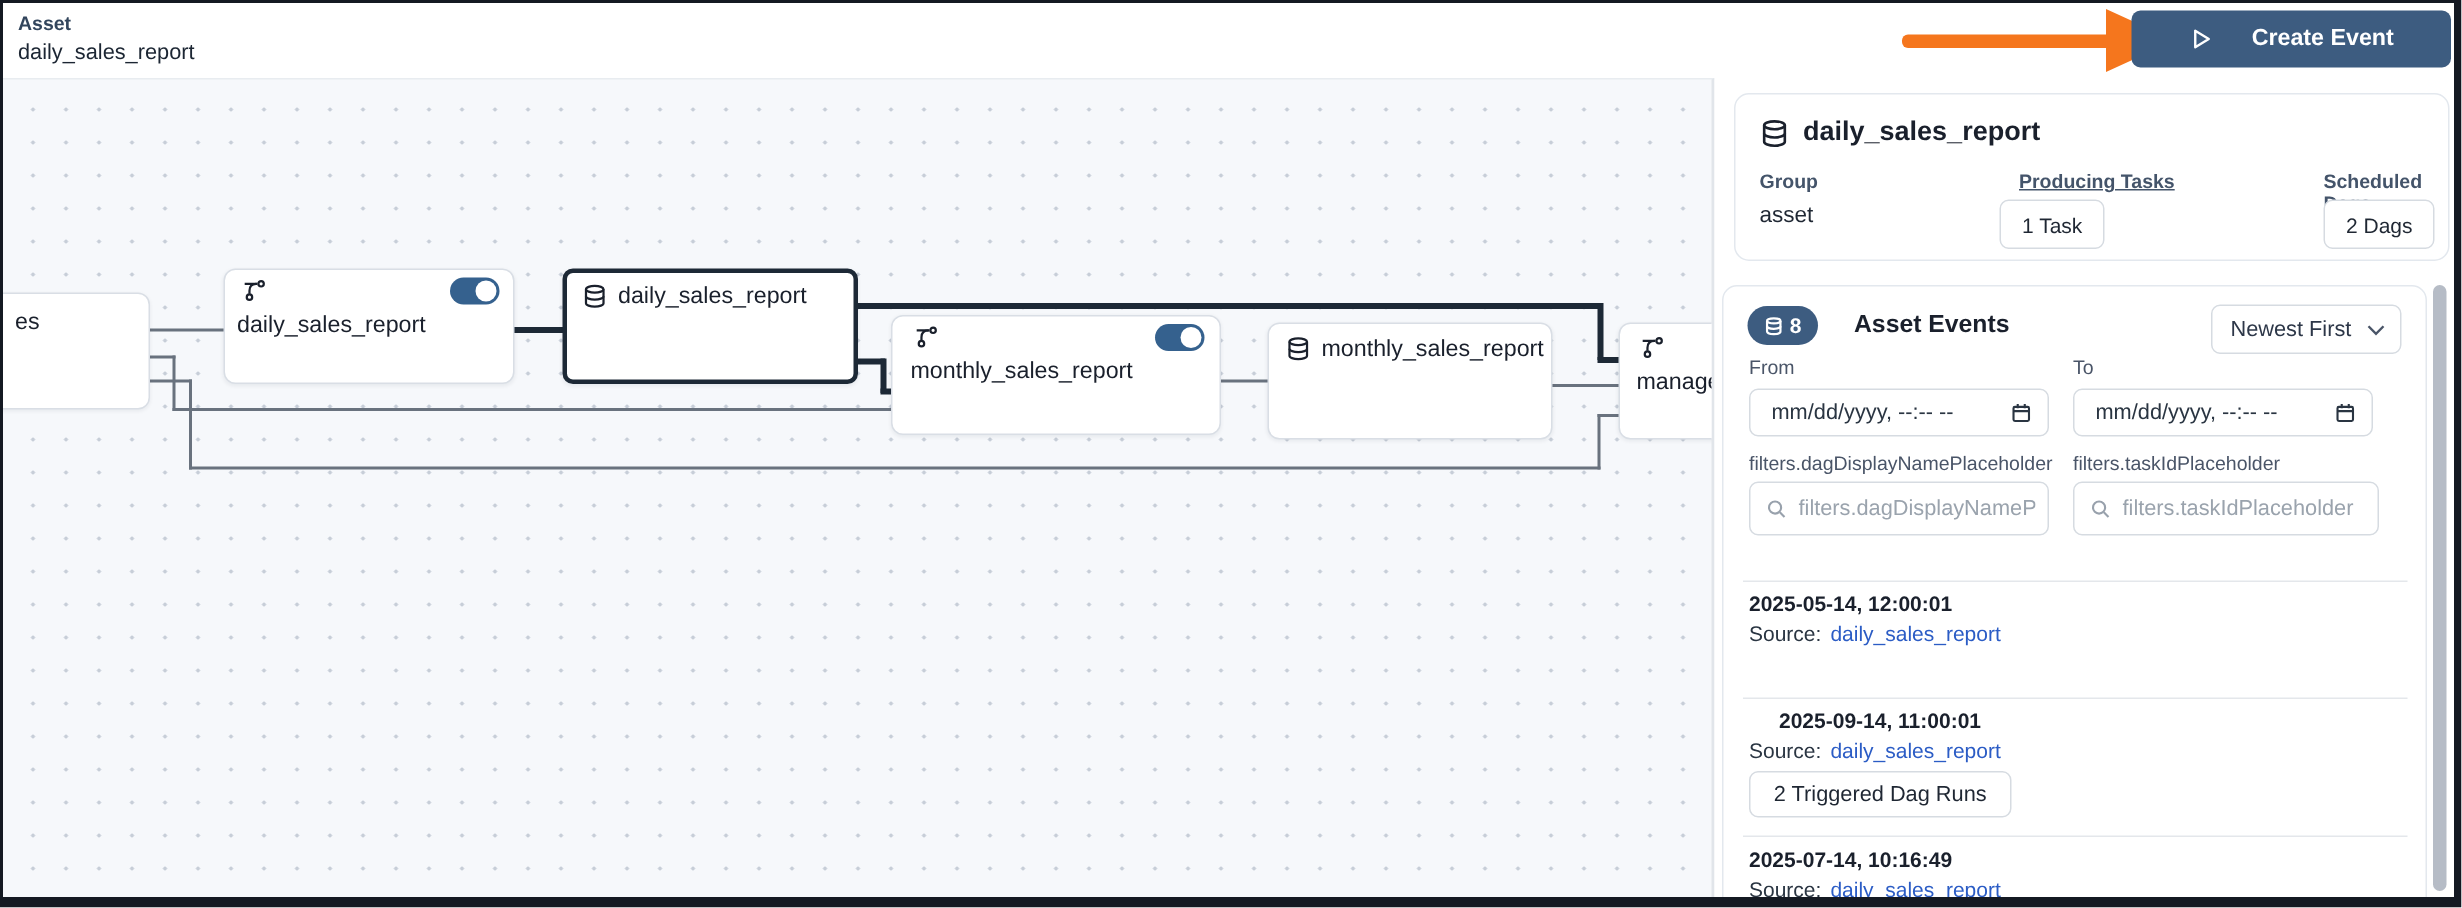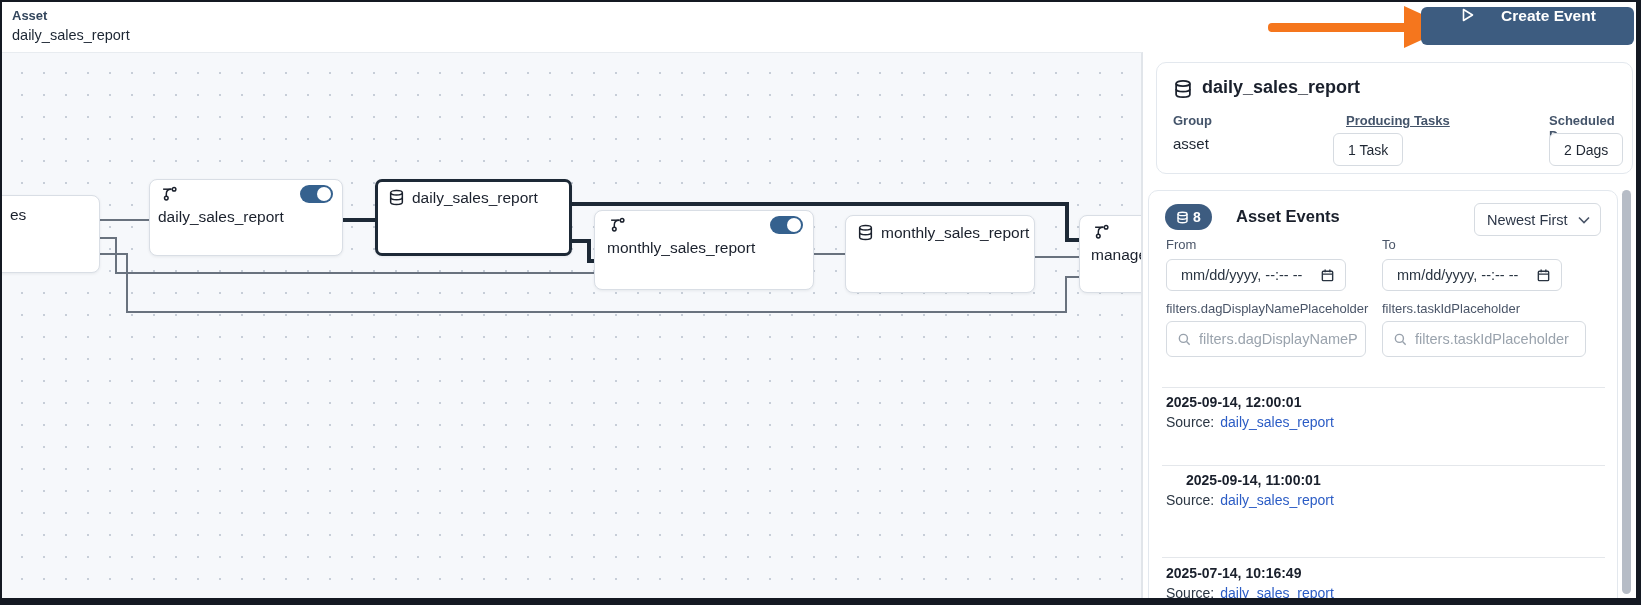--- a/index.html
+++ b/index.html
@@ -6,21 +6,21 @@
   body { font-family:"Liberation Sans","DejaVu Sans",sans-serif; background:#fff; }
   .frame { position:relative; width:1641px; height:605px; background:#141922; overflow:hidden; }
   .app { position:absolute; left:2px; top:2px; width:1634px; height:596px; background:#fff; overflow:hidden; }
 
   
   .topbar { position:absolute; left:0; top:0; width:100%; height:50px; background:#fff; }
   .crumb { position:absolute; left:10px; top:6px; font-size:13px; font-weight:bold; color:#32455c; }
   .crumb-name { position:absolute; left:10px; top:25px; font-size:14.5px; color:#1c2633; }
   .create-btn { position:absolute; left:1419px; top:5px; width:213px; height:38px; background:#3d5c80;
     border:none; border-radius:6px; color:#fff; font-size:15.5px; font-weight:600;
-    display:flex; align-items:flex-start; justify-content:center; gap:26px; cursor:pointer;
+    display:flex; align-items:center; justify-content:center; gap:26px; cursor:pointer;
     font-family:inherit; }
   .arrow-shaft { position:absolute; left:1266px; top:21px; width:146px; height:9px; background:#f5761d; border-radius:4px; }
   .arrow-head { position:absolute; left:1402px; top:4px; width:0; height:0;
     border-left:46px solid #f5761d; border-top:21px solid transparent; border-bottom:21px solid transparent; }
 
   
   .canvas { position:absolute; left:0; top:50px; width:1141px; height:546px; background:#f6f8fb;
     border-top:1px solid #e8ecf0; border-right:2px solid #e1e5ea; overflow:hidden;
     background-image:radial-gradient(circle,#c7ced8 1.3px,transparent 1.4px);
     background-size:22px 22px; background-position:9px 9px; }
@@ -47,21 +47,21 @@
   .chip-btn { position:absolute; top:70px; height:33px; background:#fff; border:1px solid #d6dbe1; border-radius:6px;
     font-size:14px; color:#1f2733; font-family:inherit; cursor:pointer; padding:0 14px; }
 
   .events-card { left:5px; top:138px; width:470px; height:480px; }
   .badge { position:absolute; left:16px; top:13px; width:47px; height:26px; border-radius:13px; background:#3d5c80;
     display:flex; align-items:center; justify-content:center; gap:4px; color:#fff; font-size:14px; font-weight:bold; }
   .events-title { position:absolute; left:87px; top:16px; font-size:16.5px; font-weight:bold; color:#1a202c; }
   .sort-select { position:absolute; left:325px; top:12px; width:127px; height:33px; border:1px solid #d6dbe1; border-radius:6px;
     display:flex; align-items:center; justify-content:space-between; padding:0 10px 0 12px; font-size:14.5px; color:#2d3748; cursor:pointer; }
   .field-label { position:absolute; font-size:13px; color:#4a5568; }
-  .date-input { position:absolute; width:180px; height:32px; border:1px solid #d6dbe1; border-radius:6px;
+  .date-input { position:absolute; width:200px; height:32px; border:1px solid #d6dbe1; border-radius:6px;
     display:flex; align-items:center; justify-content:space-between; padding:0 10px 0 14px;
     font-size:14.5px; color:#2a3542; cursor:text; white-space:nowrap; overflow:hidden; }
   .search-box { position:absolute; height:36px; border:1px solid #d6dbe1; border-radius:6px;
     display:flex; align-items:center; padding:0 8px 0 10px; gap:7px; overflow:hidden; }
   .search-box input { border:none; outline:none; flex:1; font-size:14.5px; color:#2a3542; font-family:inherit; min-width:0; background:transparent; }
   .search-box input::placeholder { color:#9aa3ad; opacity:1; }
   .divider { position:absolute; left:13px; right:12px; height:1px; background:#e4e7eb; }
   .ev-ts { position:absolute; left:17px; font-size:14px; font-weight:bold; color:#1a202c; }
   .ev-row { position:absolute; left:17px; font-size:14px; color:#2a3542; display:flex; align-items:center; gap:6px; white-space:nowrap; }
   .link { color:#2b5cc5; cursor:pointer; text-decoration:none; }
@@ -262,32 +262,33 @@
         <span style="display:flex;">
           <svg width="15" height="15" viewBox="0 0 16 16" fill="none" stroke="#98a1ac" stroke-width="1.5">
                 <circle cx="6.8" cy="6.8" r="4.3"></circle>
                 <path d="M10.2 10.2l3.3 3.3"></path>
               </svg>
         </span>
         <input type="text" placeholder="filters.taskIdPlaceholder" style="">
       </div>
 
       <div class="divider" style="top:196px;"></div>
-      <div class="ev-ts" style="top:203px;">2025-09-14, 12:00:01</div>
+      <div class="ev-ts" style="top:203px;">2025-05-14, 12:00:01</div>
       <div class="ev-row" style="top:223px;">
         <span>Source:</span>
         <span class="link">daily_sales_report</span>
       </div>
 
       <div class="divider" style="top:274px;"></div>
       <div class="ev-ts" style="top:281px;margin-left:20px;">2025-09-14, 11:00:01</div>
       <div class="ev-row" style="top:301px;">
         <span>Source:</span>
         <span class="link">daily_sales_report</span>
       </div>
+      <button class="runs-btn" style="top:323px;">2 Triggered Dag Runs</button>
 
       <div class="divider" style="top:366px;"></div>
       <div class="ev-ts" style="top:374px;">2025-07-14, 10:16:49</div>
       <div class="ev-row" style="top:394px;">
         <span>Source:</span>
         <span class="link">daily_sales_report</span>
       </div>
     </div>
 
     <div class="scrollbar-thumb"></div>

